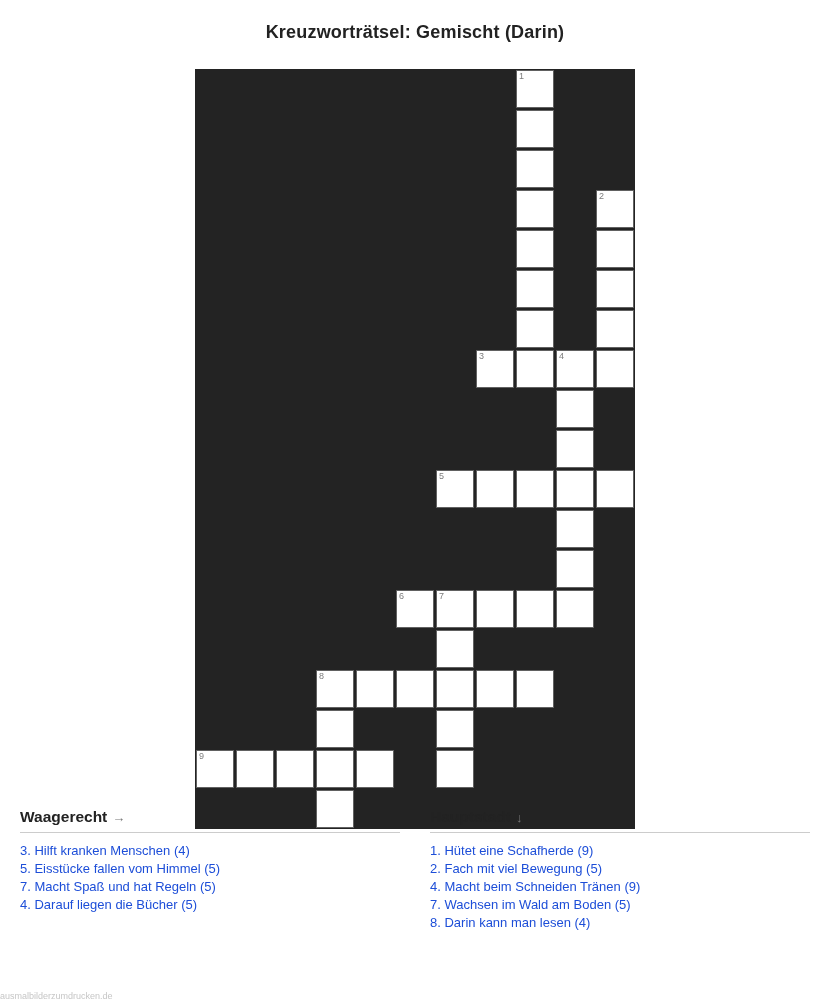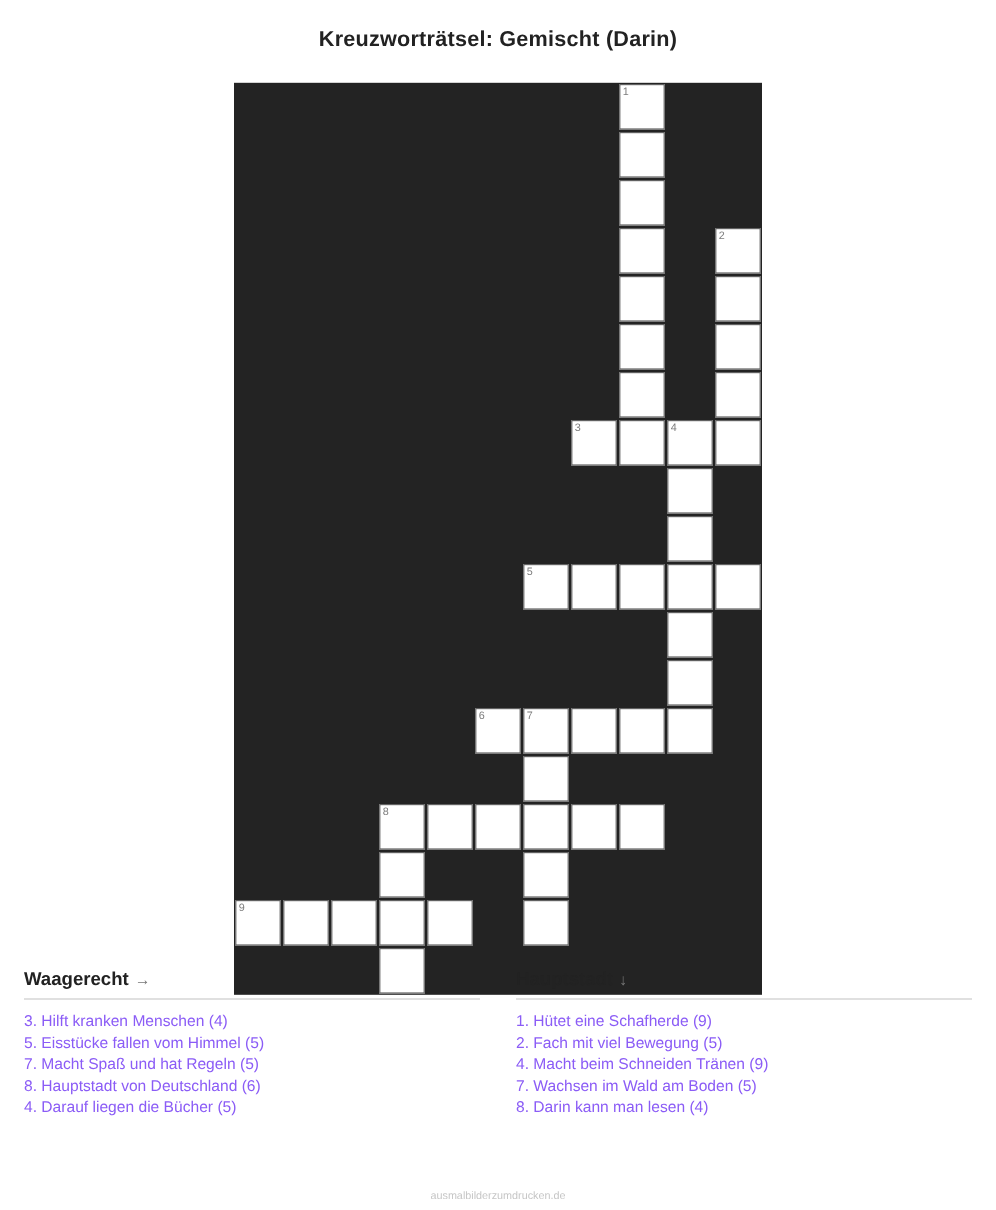--- a/index.html
+++ b/index.html
@@ -68,28 +68,28 @@
     font-size: 13px;
     color: #777777;
     margin-left: 5px;
   }
   .clue-list {
     margin-top: 9px;
   }
   .clue {
     font-size: 13px;
     line-height: 18px;
-    color: #8b5cf6;
+    color: #1d4ed8;
   }
   .footer {
     position: absolute;
     top: 991px;
     left: 0;
     width: 100%;
-    text-align: center;
+    text-align: left;
     font-size: 9px;
     color: #c6c6c6;
   }
 </style>
 </head>
 <body>
 
 <div class="page">
 
   <div class="title">Kreuzworträtsel: Gemischt (Darin)</div>
@@ -161,21 +161,20 @@
     </div>
 
   <div class="clues-col left">
     <div class="clues-heading">
       <span>Waagerecht</span><span class="arrow">→</span>
     </div>
     <div class="clue-list">
         <div class="clue">3. Hilft kranken Menschen (4)</div>
         <div class="clue">5. Eisstücke fallen vom Himmel (5)</div>
         <div class="clue">7. Macht Spaß und hat Regeln (5)</div>
-        <div class="clue">8. Hauptstadt von Deutschland (6)</div>
         <div class="clue">4. Darauf liegen die Bücher (5)</div>
       </div>
   </div>
 
   <div class="clues-col right">
     <div class="clues-heading">
       <span>Hauptstadt</span><span class="arrow">↓</span>
     </div>
     <div class="clue-list">
         <div class="clue">1. Hütet eine Schafherde (9)</div>

